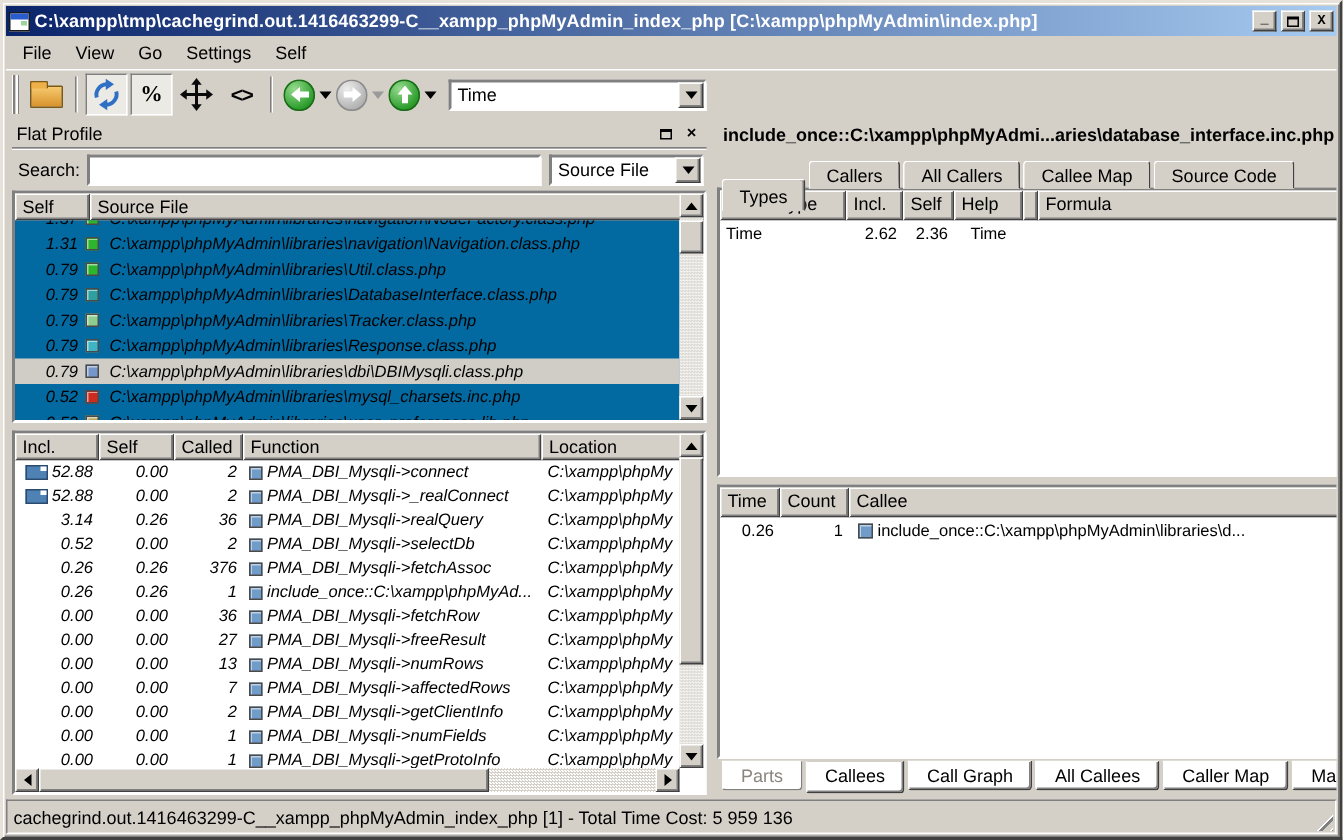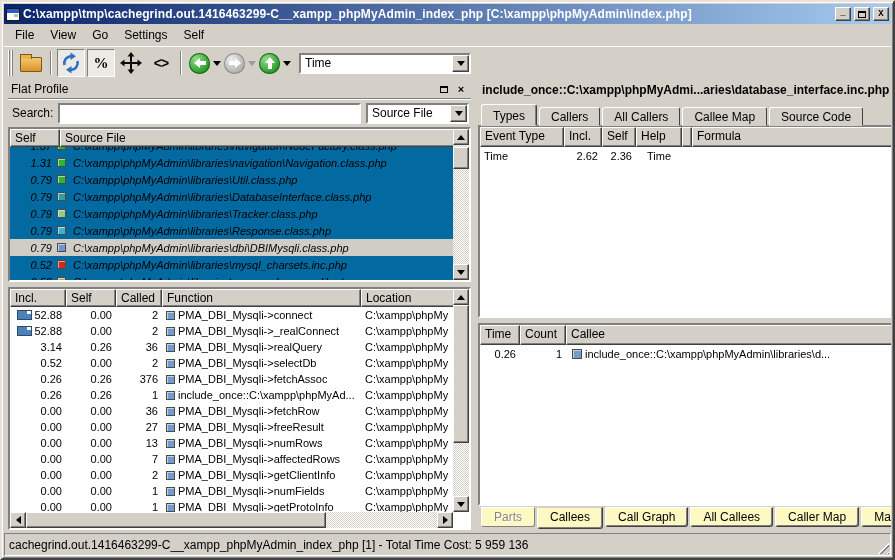--- a/index.html
+++ b/index.html
@@ -101,54 +101,54 @@
   .file-table { flex:0 0 155px; height:155px; }
   .file-table .rows-clip { position:absolute; top:18px; left:0; right:16px; bottom:0; overflow:hidden; background:#0369a1;font-style:italic; }
   .file-table .rows-inner { margin-top:-10px; }
   .file-table .trow { height:17px; }
   .c-self { width:46px; flex:0 0 46px; }
   .dock-gap { flex:0 0 5px; }
 
   
   .func-table { flex:1; }
   .func-table .body { position:absolute; top:18px; left:0; right:16px; bottom:16px; overflow:hidden; background:#fff; }
-  .func-table .trow { height:16px; }
+  .func-table .trow { height:16px;font-style:italic; }
   .c-incl { width:56px; flex:0 0 56px; display:flex; justify-content:flex-end; align-items:center; padding:0 4px; }
   .c-fself { width:50px; flex:0 0 50px; }
   .c-called { width:46px; flex:0 0 46px; }
   .c-func { width:199px; flex:0 0 199px; display:flex; align-items:center; overflow:hidden; }
   .c-loc { flex:1; }
   .func-table .vsb { bottom:16px; }
   .func-table .hsb { position:absolute; left:0; right:16px; bottom:0; }
 
   
   .rp-header { flex:0 0 22px; font-weight:bold; font-size:12px; padding:3px 2px 0 4px; white-space:nowrap; overflow:hidden; }
   .tabbar { flex:0 0 23px; display:flex; align-items:flex-end; padding-left:3px; position:relative; z-index:2; }
   .tab { height:19px; padding:2px 11px 0; font-size:12px; background:#d4d0c8; border:1px solid; border-color:#fff #404040 transparent #fff;
     border-radius:3px 3px 0 0; margin-right:2px; position:relative; top:1px; white-space:nowrap; }
-  .tab.active { height:22px; top:1px; z-index:3; padding-top:4px; box-shadow:inset -1px 0 0 #808080;text-align:right; }
+  .tab.active { height:22px; top:16px; z-index:3; padding-top:4px; box-shadow:inset -1px 0 0 #808080;text-align:right; }
   .types-table { flex:0 0 193px; margin-right:1px; }
   .types-table .thead { flex:0 0 20px; height:20px; }
   .types-table .trow { height:17px; }
   .c-etype { width:84px; flex:0 0 84px; }
   .c-tincl { width:38px; flex:0 0 38px; }
   .c-tself { width:34px; flex:0 0 34px; }
   .c-tshort { width:46px; flex:0 0 46px; text-align:center; }
   .c-tsp { width:8px; flex:0 0 8px; padding:0; }
   .c-formula { flex:1; }
   .rp-gap { flex:0 0 5px; }
   .callees-table { flex:1; margin-right:1px; }
   .callees-table .thead { flex:0 0 20px; height:20px; }
   .callees-table .trow { height:17px; }
   .c-ctime { width:40px; flex:0 0 40px; }
   .c-ccount { width:46px; flex:0 0 46px; }
   .c-callee { flex:1; display:flex; align-items:center; overflow:hidden; }
 
   .btabbar { flex:0 0 24px; display:flex; align-items:flex-start; padding:1px 1px 0 3px; gap:0; }
-  .btab { height:20px; padding:2px 12px 0; font-size:12px; background:#fef9c3; border:1px solid; border-color:#fff #404040 #404040 #fff;
+  .btab { height:20px; padding:2px 12px 0; font-size:12px; background:#ffffff; border:1px solid; border-color:#fff #404040 #404040 #fff;
     box-shadow:inset -1px -1px 0 #808080; border-radius:0 0 3px 3px; margin-right:2px; white-space:nowrap; overflow:hidden; }
   .btab.active { height:22px; font-weight:normal; border-top-color:#d4d0c8; }
   .btab.disabled { color:#8a867e; text-shadow:1px 1px 0 #fff; box-shadow:none; border-color:#fff #808080 #808080 #fff; }
 
   
   .statusbar { flex:0 0 23px; margin-top:2px; border:1px solid; border-color:#808080 #fff #fff #808080; display:flex; align-items:center; padding:0 4px; position:relative; font-size:12px; }
   .grip { position:absolute; right:1px; bottom:1px; width:12px; height:12px;
     background:repeating-linear-gradient(135deg, transparent 0 3px, #fff 3px 4px, #808080 4px 6px);
     clip-path:polygon(100% 0, 100% 100%, 0 100%); }
 </style>

